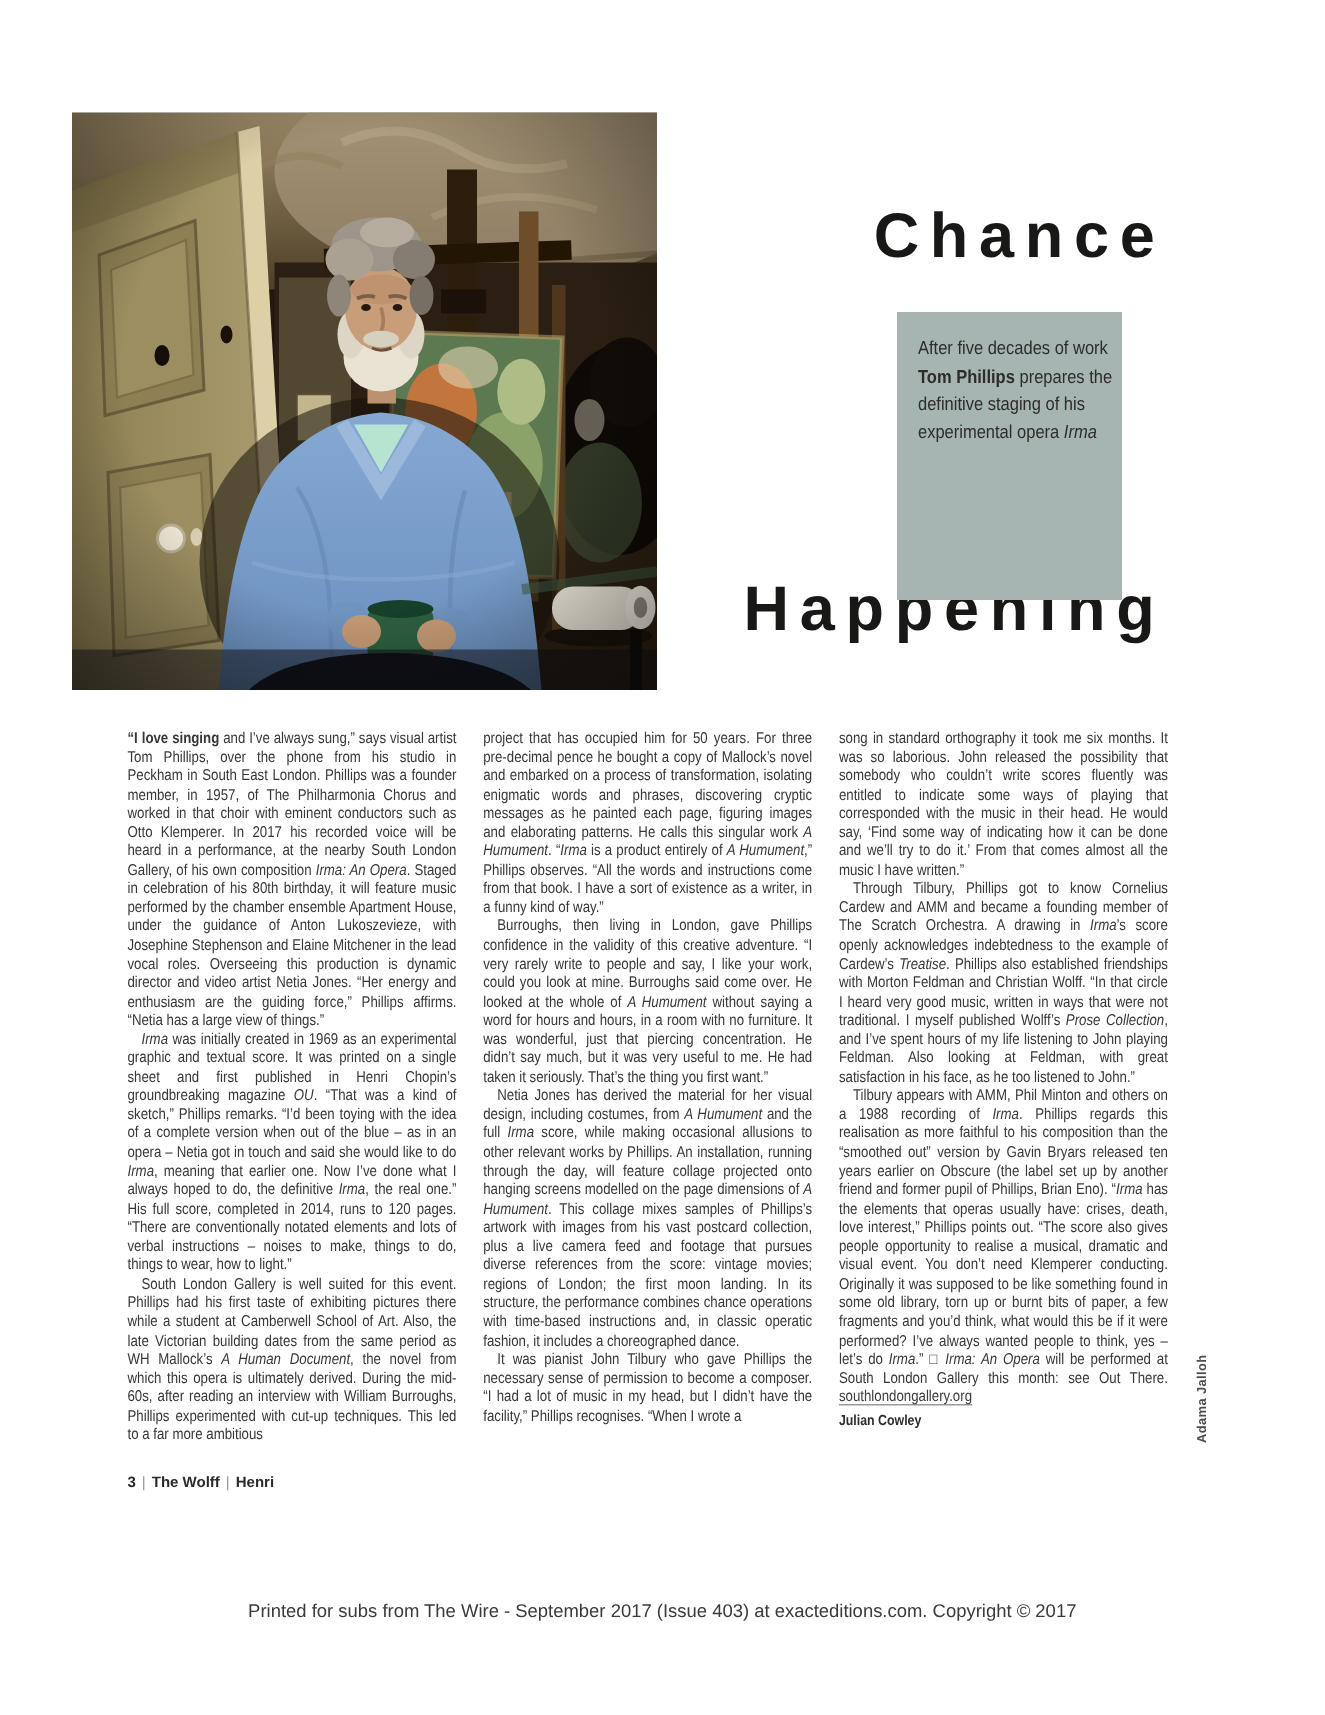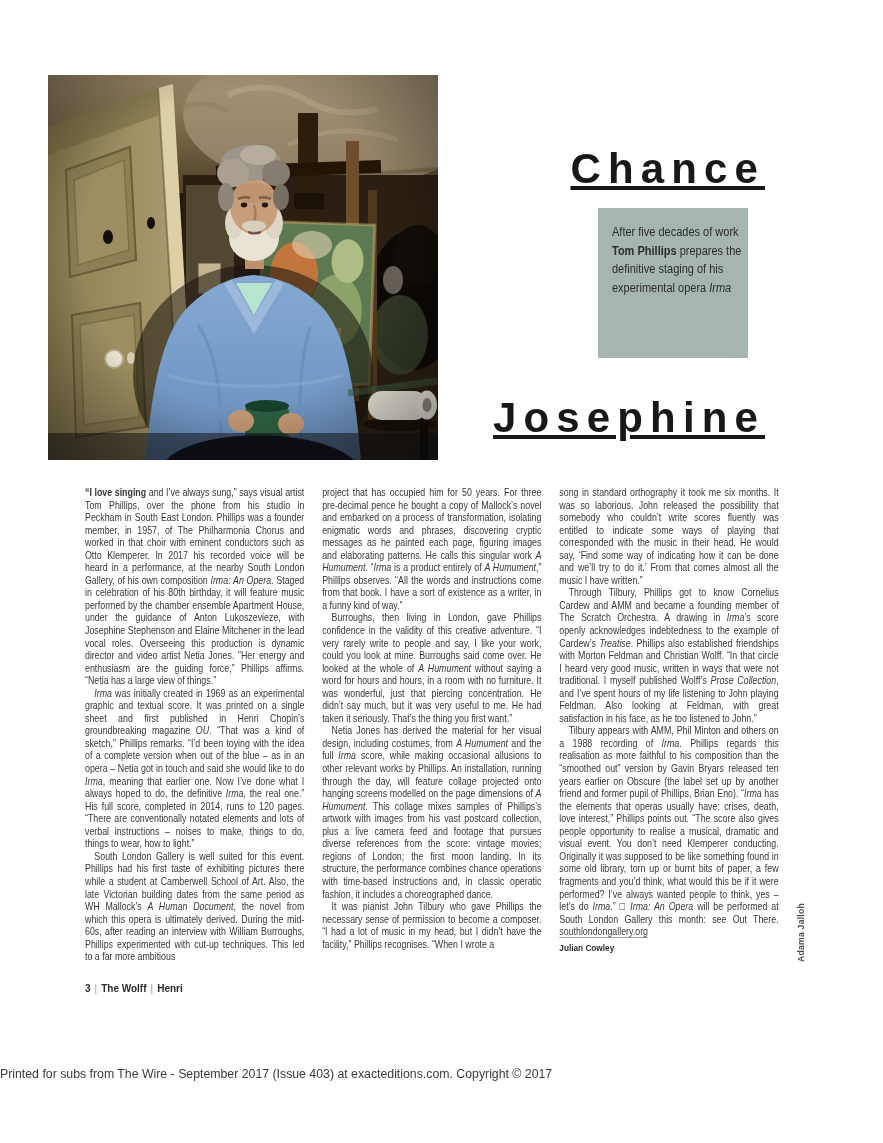--- a/index.html
+++ b/index.html
@@ -9,30 +9,30 @@
     font-family:"Liberation Sans", sans-serif;
     color:var(--body-text,#373735);
   }
 
   
   .photo { position:absolute; left:48px; top:75px; width:390px; height:385px; }
   .photo svg { display:block; width:100%; height:100%; }
 
   
   .headline {
-    position:absolute; right:106px; margin:12px; white-space:nowrap;
+    position:absolute; right:106px; margin:0; white-space:nowrap;
     font-size:42px; font-weight:700; line-height:1;
-    letter-spacing:.17em; color:var(--headline,#181817);text-decoration:underline;
+    letter-spacing:.17em; color:var(--headline,#181817);
   }
   .headline.hl1 { top:136px; }
   .headline.hl2 { top:385px; }
 
   
   .standfirst {
-    position:absolute; left:598px; top:208px; width:150px; height:150px;
+    position:absolute; left:598px; top:208px; width:150px; height:192px;
     background:var(--standfirst-bg,#a6b5b1); box-sizing:border-box;
     padding:15px 0 0 14px;
   }
   .standfirst-inner {
     width:152px; transform:scaleX(.88); transform-origin:0 0;
     font-size:12.5px; line-height:18.6px; color:#2c2c2a;
   }
 
   
   .columns {
@@ -57,21 +57,21 @@
     writing-mode:vertical-rl; transform:rotate(180deg);
     font-size:8.6px; font-weight:700; letter-spacing:.03em; color:#4c4c4a;
   }
 
   
   .footer { position:absolute; left:85px; top:983px; font-size:10px; font-weight:700; color:#2a2a28; }
   .footer .sep { color:#989896; font-weight:400; padding:0 4px; }
 
   
   .print-note {
-    position:absolute; left:0; right:0; top:1067px; text-align:left;
+    position:absolute; left:0; right:0; top:1067px; text-align:center;
     font-size:12.3px; color:#3a3a38;
   }
 </style>
 </head>
 <body>
 
 <div class="page">
 
   <div class="photo">
     <svg viewBox="0 0 390 385" preserveAspectRatio="none" aria-hidden="true">
@@ -180,21 +180,21 @@
       <rect x="320" y="316" width="60" height="29" rx="14" fill="#e9e6da"></rect>
       <ellipse cx="379" cy="330" rx="10" ry="14.5" fill="#f3f0e5"></ellipse>
       <ellipse cx="379" cy="330" rx="4.5" ry="7" fill="#8f8d82"></ellipse>
       <rect x="372" y="345" width="8" height="40" fill="#0c0a06"></rect>
       <rect width="390" height="385" fill="url(#vig)"></rect>
       <rect y="358" width="390" height="27" fill="#0a0a0e" opacity=".5"></rect>
     </svg>
   </div>
 
   <h1 class="headline hl1">Chance</h1>
-  <h1 class="headline hl2">Josephine</h1>
+  <h1 class="headline hl2">Happening</h1>
 
   <div class="standfirst">
     <div class="standfirst-inner"><span>After five decades of work </span><span class="bd">Tom Phillips</span><span> prepares the definitive staging of his experimental opera </span><span class="it">Irma</span></div>
   </div>
 
   <div class="columns">
     <div class="col">
       <p class="para"><span class="bd">“I love singing</span><span> and I’ve always sung,” says visual artist Tom Phillips, over the phone from his studio in Peckham in South East London. Phillips was a founder member, in 1957, of The Philharmonia Chorus and worked in that choir with eminent conductors such as Otto Klemperer. In 2017 his recorded voice will be heard in a performance, at the nearby South London Gallery, of his own composition </span><span class="it">Irma: An Opera</span><span>. Staged in celebration of his 80th birthday, it will feature music performed by the chamber ensemble Apartment House, under the guidance of Anton Lukoszevieze, with Josephine Stephenson and Elaine Mitchener in the lead vocal roles. Overseeing this production is dynamic director and video artist Netia Jones. “Her energy and enthusiasm are the guiding force,” Phillips affirms. “Netia has a large view of things.”</span></p>
       <p class="para indent"><span class="it">Irma</span><span> was initially created in 1969 as an experimental graphic and textual score. It was printed on a single sheet and first published in Henri Chopin’s groundbreaking magazine </span><span class="it">OU</span><span>. “That was a kind of sketch,” Phillips remarks. “I’d been toying with the idea of a complete version when out of the blue – as in an opera – Netia got in touch and said she would like to do </span><span class="it">Irma</span><span>, meaning that earlier one. Now I’ve done what I always hoped to do, the definitive </span><span class="it">Irma</span><span>, the real one.” His full score, completed in 2014, runs to 120 pages. “There are conventionally notated elements and lots of verbal instructions – noises to make, things to do, things to wear, how to light.”</span></p>
       <p class="para indent"><span>South London Gallery is well suited for this event. Phillips had his first taste of exhibiting pictures there while a student at Camberwell School of Art. Also, the late Victorian building dates from the same period as WH Mallock’s </span><span class="it">A Human Document</span><span>, the novel from which this opera is ultimately derived. During the mid-60s, after reading an interview with William Burroughs, Phillips experimented with cut-up techniques. This led to a far more ambitious</span></p>

